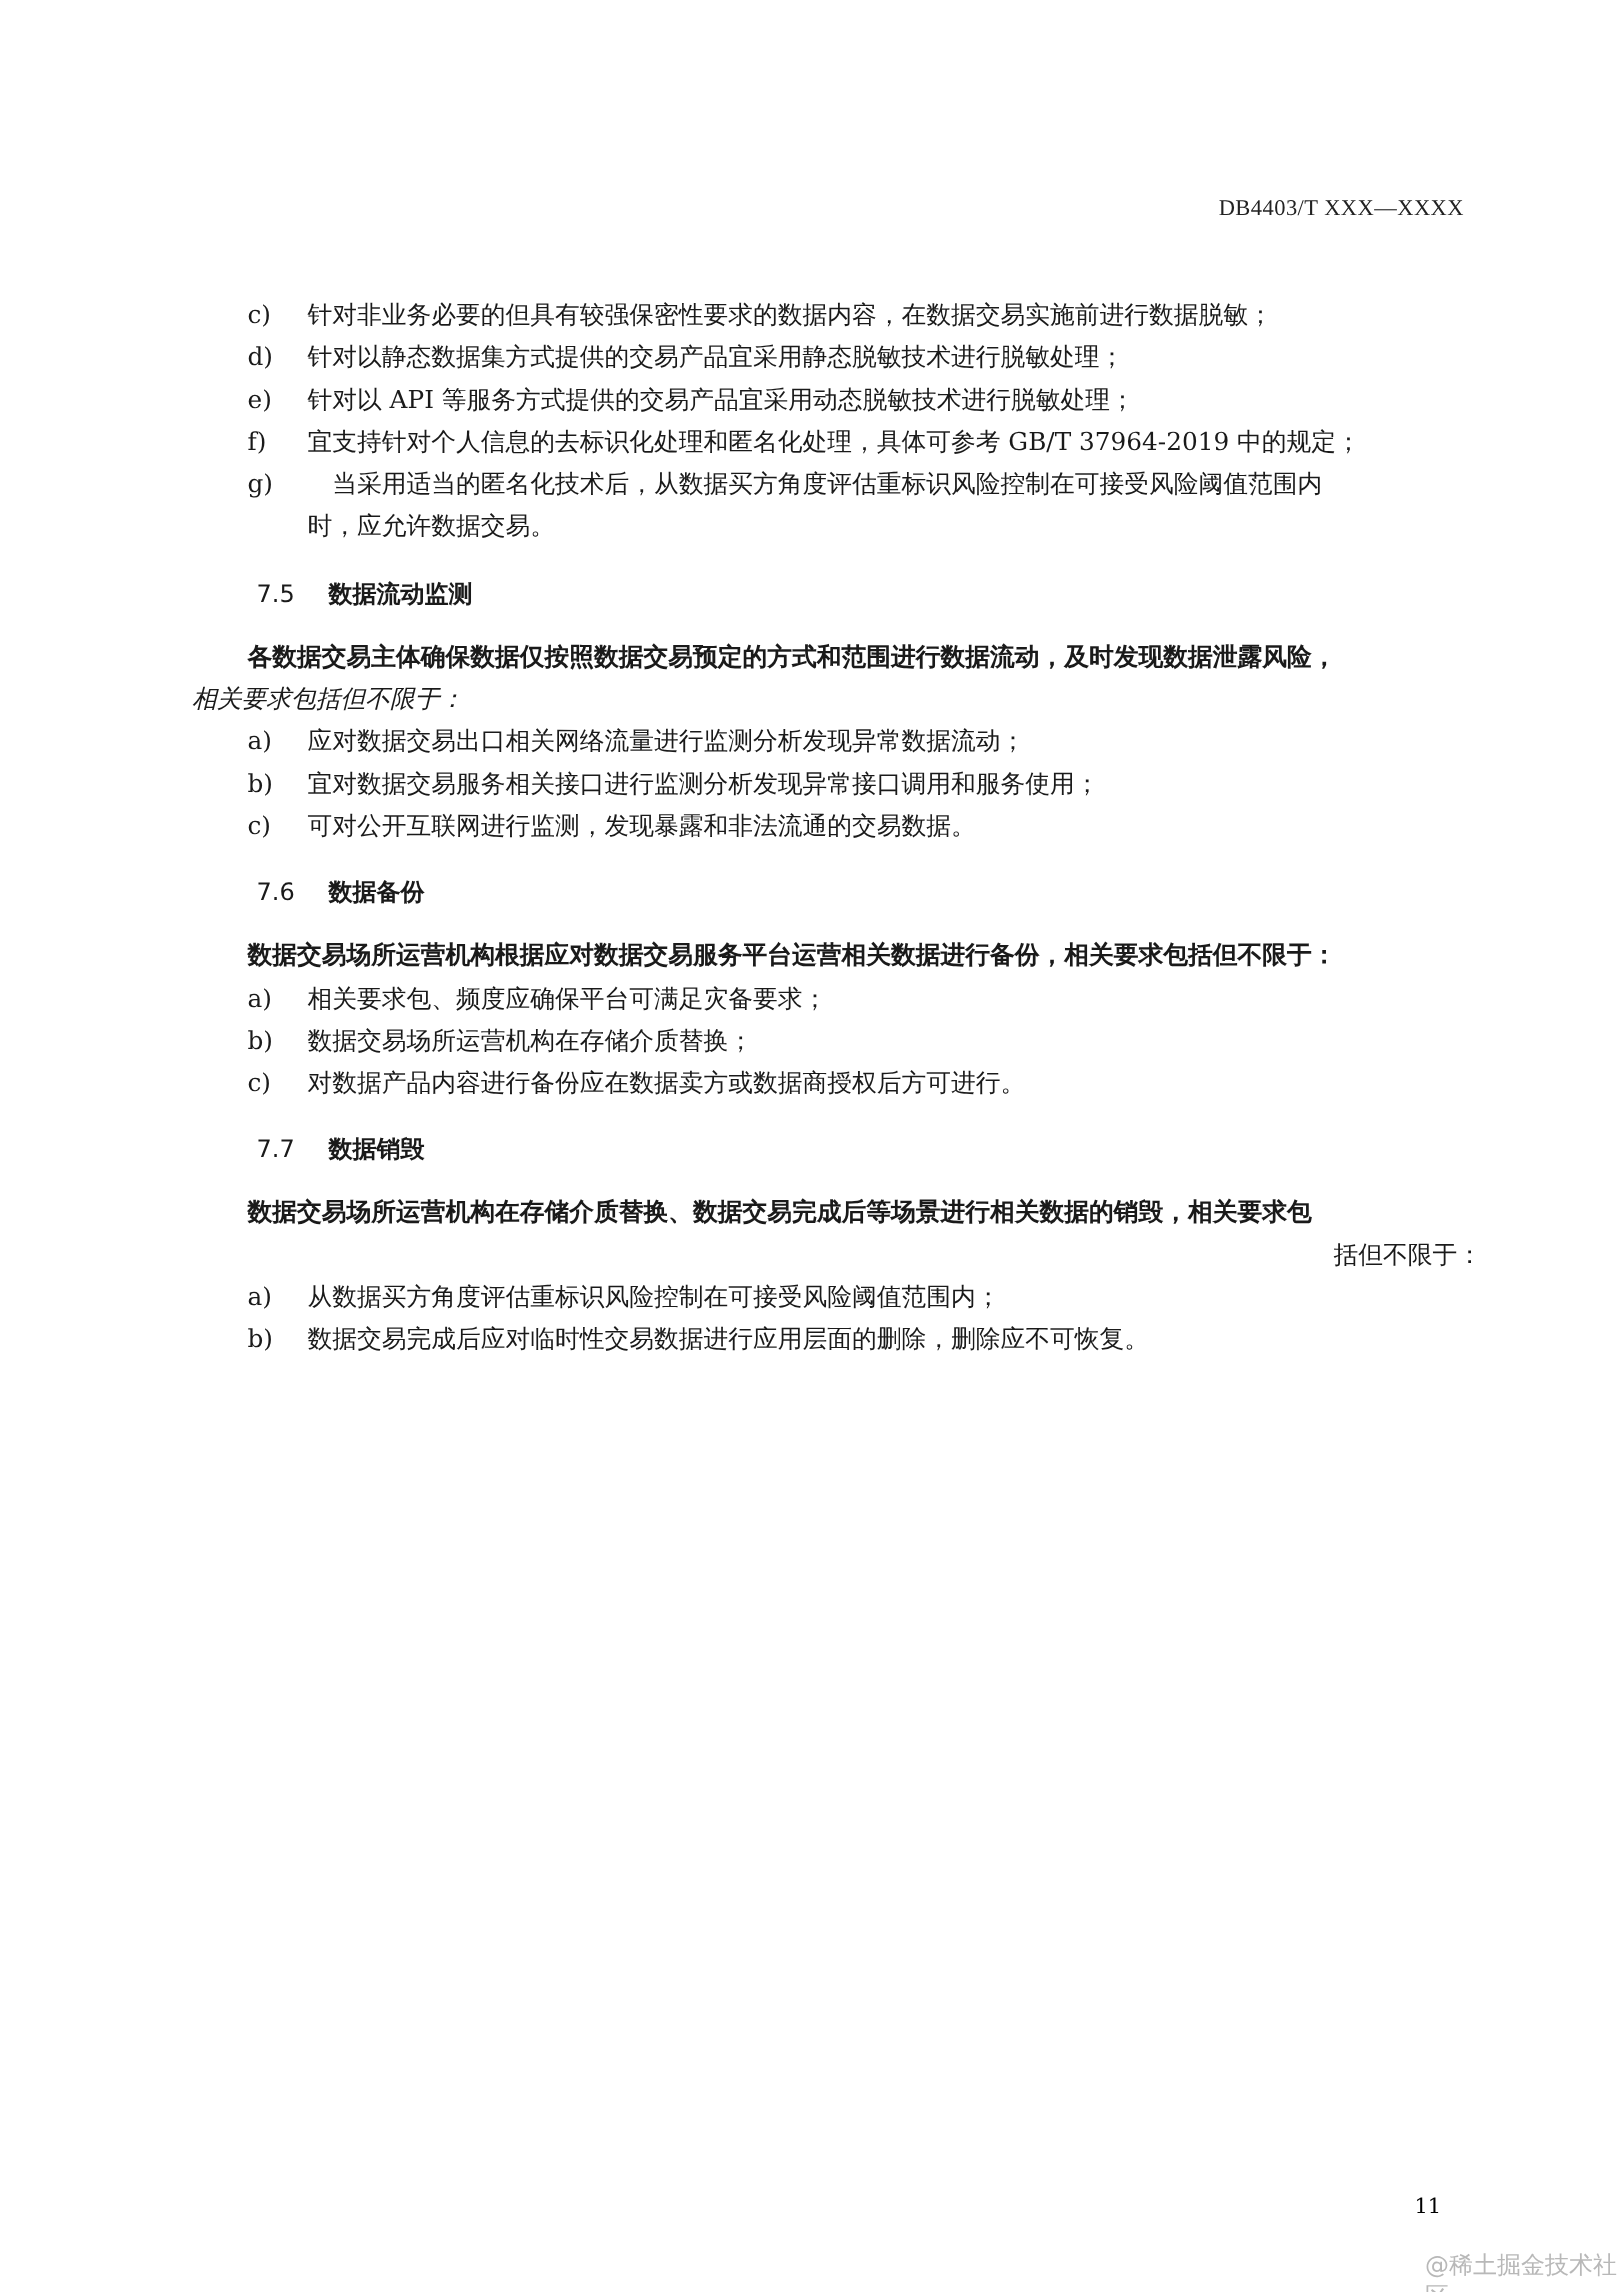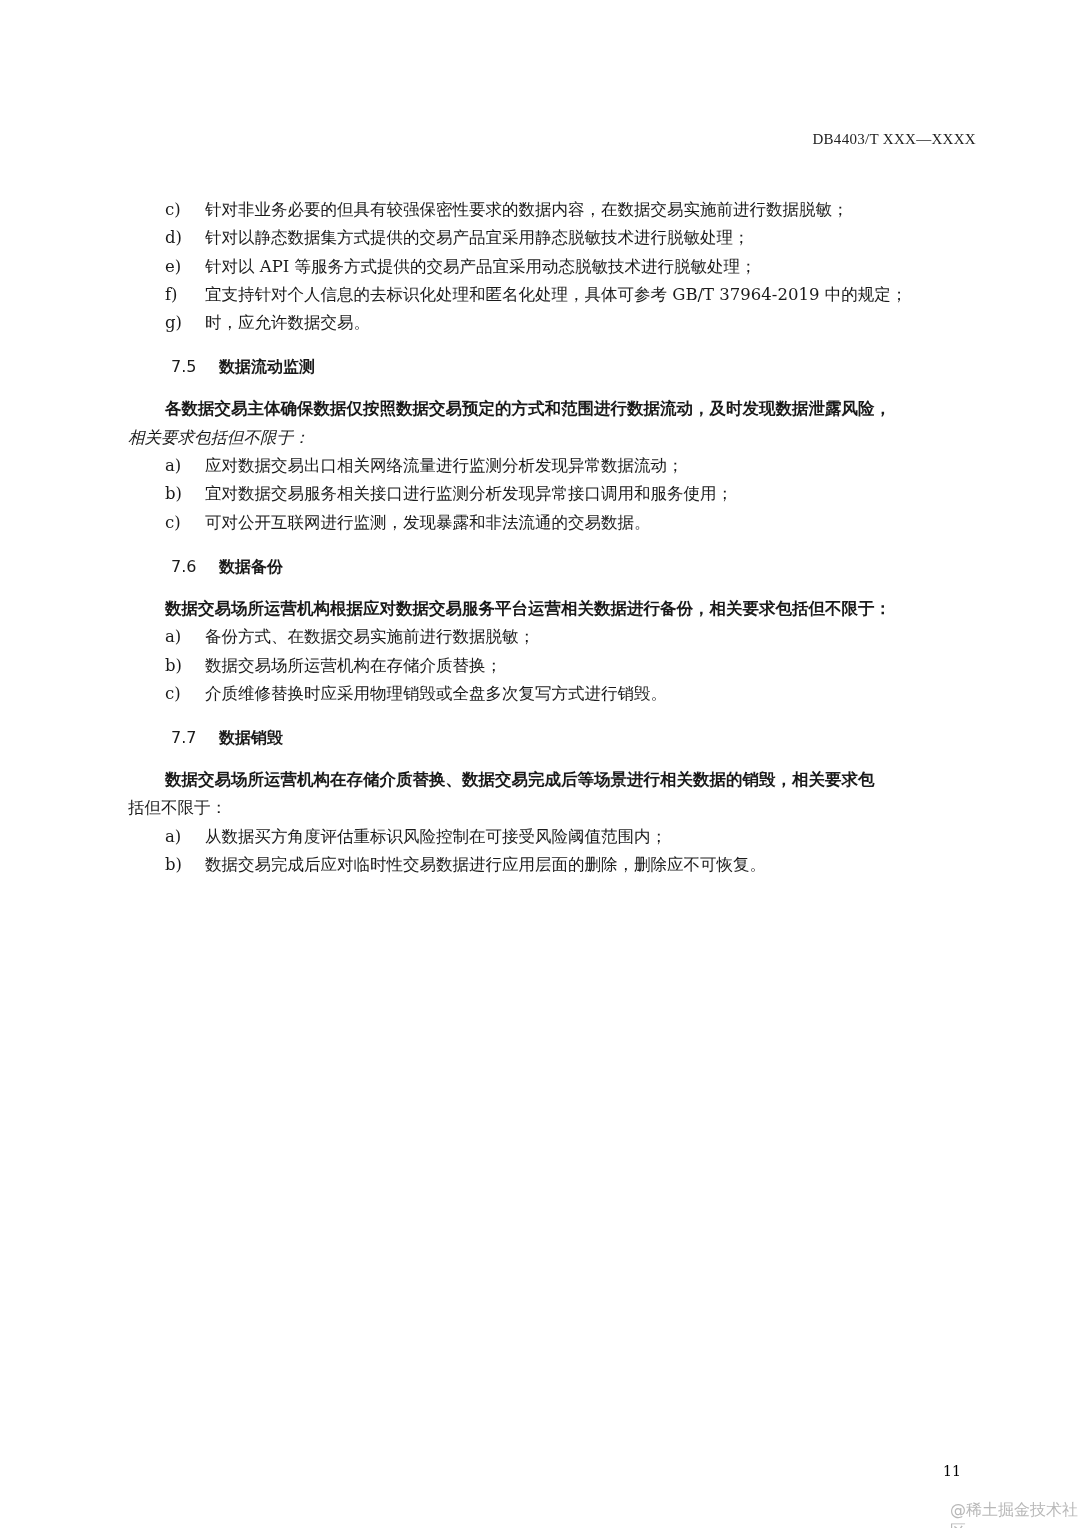--- a/index.html
+++ b/index.html
@@ -38,20 +38,21 @@
     <div class="item">
       <span class="marker">e)</span>
       <span>针对以 API 等服务方式提供的交易产品宜采用动态脱敏技术进行脱敏处理；</span>
     </div>
     <div class="item">
       <span class="marker">f)</span>
       <span>宜支持针对个人信息的去标识化处理和匿名化处理，具体可参考 GB/T 37964-2019 中的规定；</span>
     </div>
     <div class="item">
       <span class="marker">g)</span>
+      <span>　当采用适当的匿名化技术后，从数据买方角度评估重标识风险控制在可接受风险阈值范围内</span>
       <span class="cont">时，应允许数据交易。</span>
     </div>
   </div>
 
   <div>
     <div class="section-heading">
       <span class="num">7.5</span><span>数据流动监测</span>
     </div>
     <div class="para">
       <div>各数据交易主体确保数据仅按照数据交易预定的方式和范围进行数据流动，及时发现数据泄露风险，</div>
@@ -73,40 +74,40 @@
 
   <div>
     <div class="section-heading">
       <span class="num">7.6</span><span>数据备份</span>
     </div>
     <div class="para">
       <div>数据交易场所运营机构根据应对数据交易服务平台运营相关数据进行备份，相关要求包括但不限于：</div>
     </div>
     <div class="item">
       <span class="marker">a)</span>
-      <span>备份方式、在数据交易实施前进行数据脱敏；</span>
+      <span>相关要求包、频度应确保平台可满足灾备要求；</span>
     </div>
     <div class="item">
       <span class="marker">b)</span>
       <span>数据交易场所运营机构在存储介质替换；</span>
     </div>
     <div class="item">
       <span class="marker">c)</span>
-      <span>介质维修替换时应采用物理销毁或全盘多次复写方式进行销毁。</span>
+      <span>对数据产品内容进行备份应在数据卖方或数据商授权后方可进行。</span>
     </div>
   </div>
 
   <div>
     <div class="section-heading">
       <span class="num">7.7</span><span>数据销毁</span>
     </div>
     <div class="para">
       <div>数据交易场所运营机构在存储介质替换、数据交易完成后等场景进行相关数据的销毁，相关要求包</div>
     </div>
-    <div style="font-size:16.5px; line-height:28.3px;">括但不限于：</div>
+    <div style="font-size:16.5px; line-height:28.3px;text-align:right;">括但不限于：</div>
     <div class="item">
       <span class="marker">a)</span>
       <span>从数据买方角度评估重标识风险控制在可接受风险阈值范围内；</span>
     </div>
     <div class="item">
       <span class="marker">b)</span>
       <span>数据交易完成后应对临时性交易数据进行应用层面的删除，删除应不可恢复。</span>
     </div>
   </div>
 </div>

